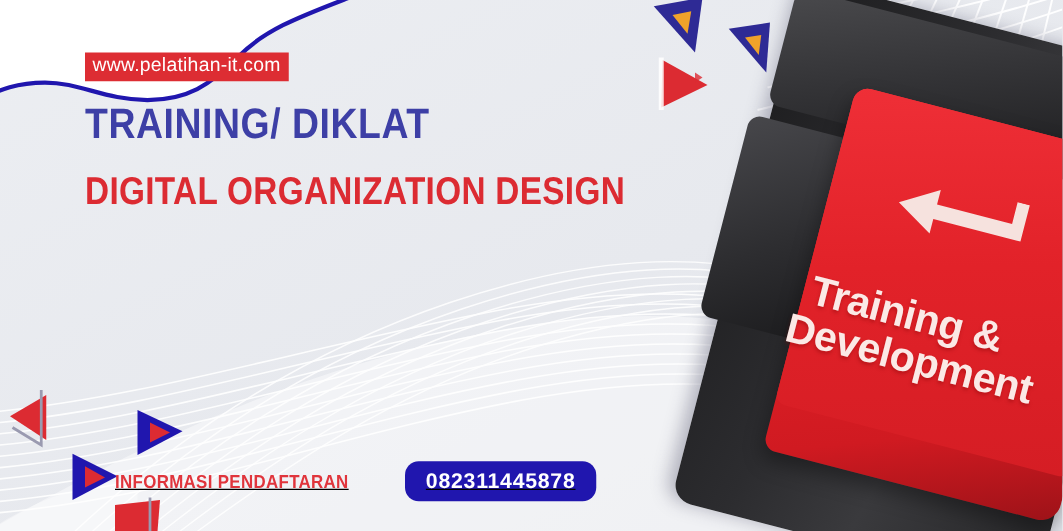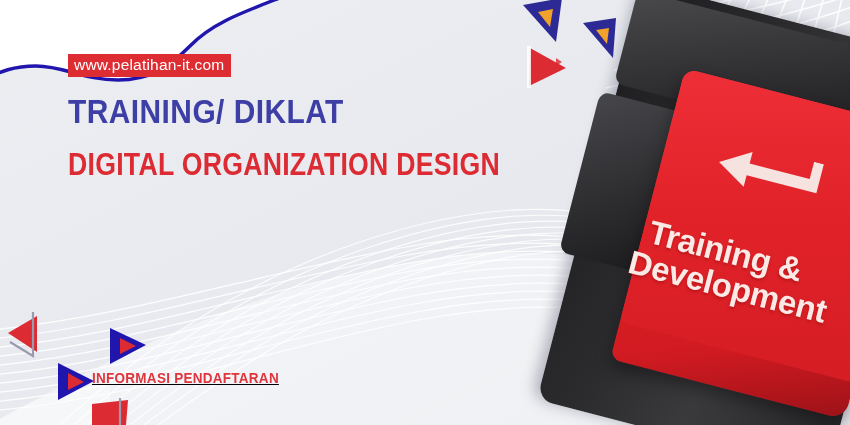--- a/index.html
+++ b/index.html
@@ -10,21 +10,21 @@
   }
   #banner{
     position:relative;width:850px;height:425px;overflow:hidden;
     background:#e8eaef;
   }
   .layer{position:absolute;top:0;left:0;width:850px;height:425px;}
   svg.layer{display:block;}
 
   
   #text-block{
-    position:absolute;left:68px;top:54px;width:460px;z-index:40;
+    position:absolute;left:68px;top:42px;width:460px;z-index:40;
   }
   #url-chip{
     display:inline-block;
     background:#dd2d33;
     color:#ffffff;
     font-size:15.5px;
     letter-spacing:.2px;
     padding:3px 7px 4px 6px;
     line-height:1;
     white-space:nowrap;
@@ -258,15 +258,16 @@
   </div>
 
   <div id="text-block">
     <div id="url-chip">www.pelatihan-it.com</div>
     <div id="headline-1">TRAINING/ DIKLAT</div>
     <div id="headline-2">DIGITAL ORGANIZATION DESIGN</div>
   </div>
 
   <div id="contact-row">
     <div id="contact-label">INFORMASI PENDAFTARAN</div>
+    <div id="phone-badge">082311445878</div>
   </div>
 
 </div>
 
 </body></html>

